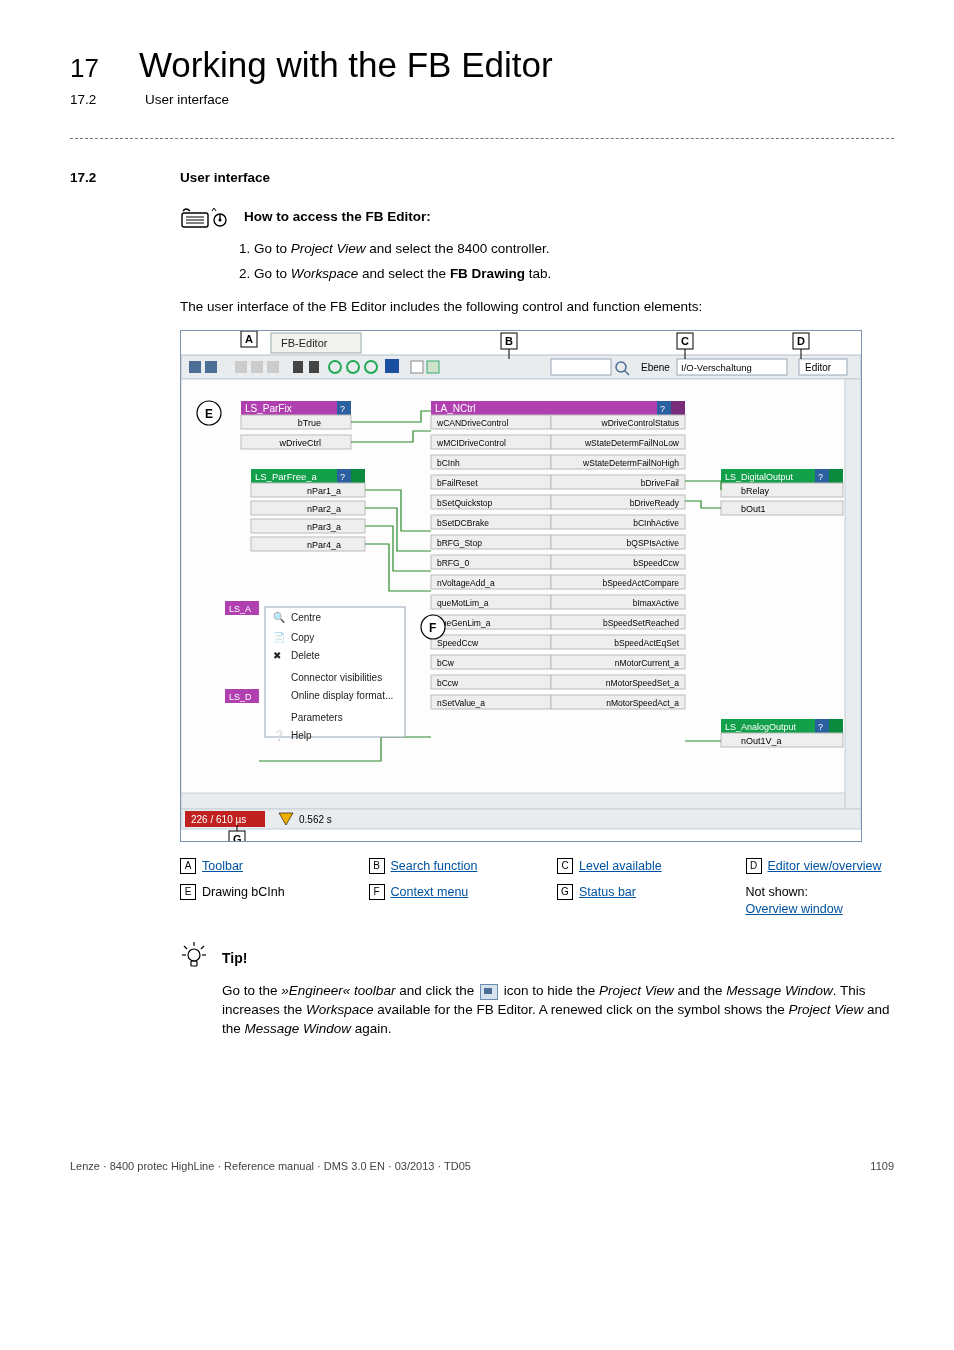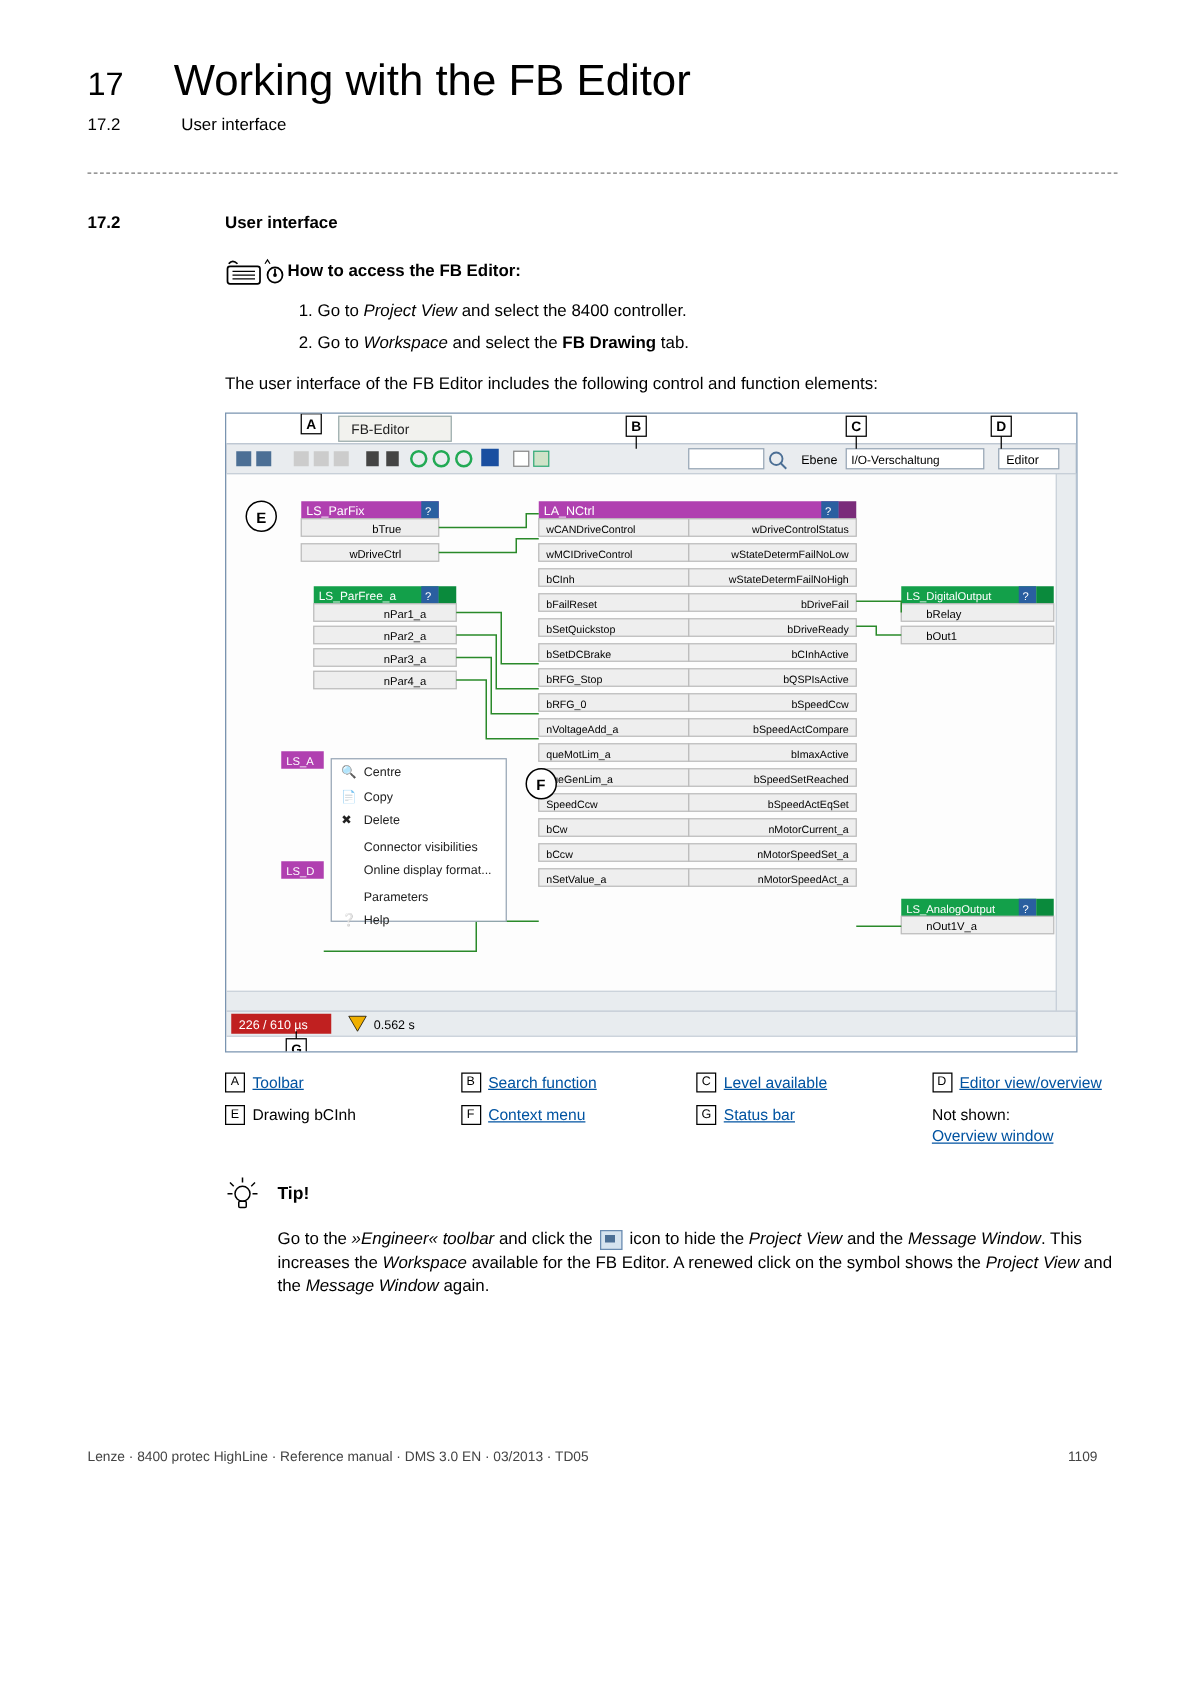--- a/index.html
+++ b/index.html
@@ -25,21 +25,21 @@
   .sub-title { font-size: 13.5px; }
   .dash-sep {
     border: none;
     border-top: 1.5px dashed #777;
     margin: 0 0 30px 0;
   }
   .section-row { display: flex; gap: 40px; margin-bottom: 18px; }
   .section-num { font-weight: bold; width: 70px; }
   .section-title { font-weight: bold; }
   .content-indent { margin-left: 110px; }
-  .howto-row { display:flex; align-items:center; gap:0; margin-bottom:10px; }
+  .howto-row { display:flex; align-items:center; gap:14px; margin-bottom:10px; }
   .howto-icon {
     width: 50px; height: 24px;
     display:inline-flex; align-items:center; justify-content:center;
   }
   .howto-icon svg { display:block; }
   .howto-title { font-weight: bold; }
   ol.steps { margin: 0 0 10px 52px; padding-left: 22px; }
   ol.steps li { margin-bottom: 6px; }
   .step-body { margin: 4px 0 0 0; }
   em, .italic { font-style: italic; }
@@ -62,42 +62,42 @@
   }
   .legend-cell { display:flex; align-items:flex-start; gap:6px; }
   .legend-letter {
     display:inline-block;
     border:1px solid #000;
     width:14px; height:14px;
     font-size:10px; line-height:14px; text-align:center;
     font-family: Arial, sans-serif;
     flex-shrink:0;
   }
-  .tip-row { display:flex; gap:14px; align-items:center; margin: 22px 0 10px 0; }
+  .tip-row { display:flex; gap:14px; align-items:flex-end; margin: 22px 0 10px 0; }
   .tip-icon { width:28px; height:28px; }
   .tip-title { font-weight:bold; font-size:14px; }
   .tip-body { margin-left: 42px; }
   .inline-icon {
     display:inline-block; width:16px; height:14px;
     background:#d6e3ef; border:1px solid #6a8bb0;
     vertical-align:middle; margin:0 2px;
     position:relative;
   }
   .inline-icon::before {
     content:""; position:absolute; left:3px; top:3px;
     width:8px; height:6px; background:#4c6f95;
   }
   .footer {
     position: relative;
     margin-top: 120px;
     font-size: 11px;
     color:#444;
   }
   .footer-left { }
-  .footer-right { position:absolute; right:16px; top:0; }
+  .footer-right { position:absolute; right:0; top:0; }
   .not-shown-stack { display:flex; flex-direction:column; }
 </style>
 </head>
 <body>
 
 <div class="chapter-header">
   <span class="chapter-number">17</span>
   <span class="chapter-title">Working with the FB Editor</span>
 </div>
 <div class="sub-header">

